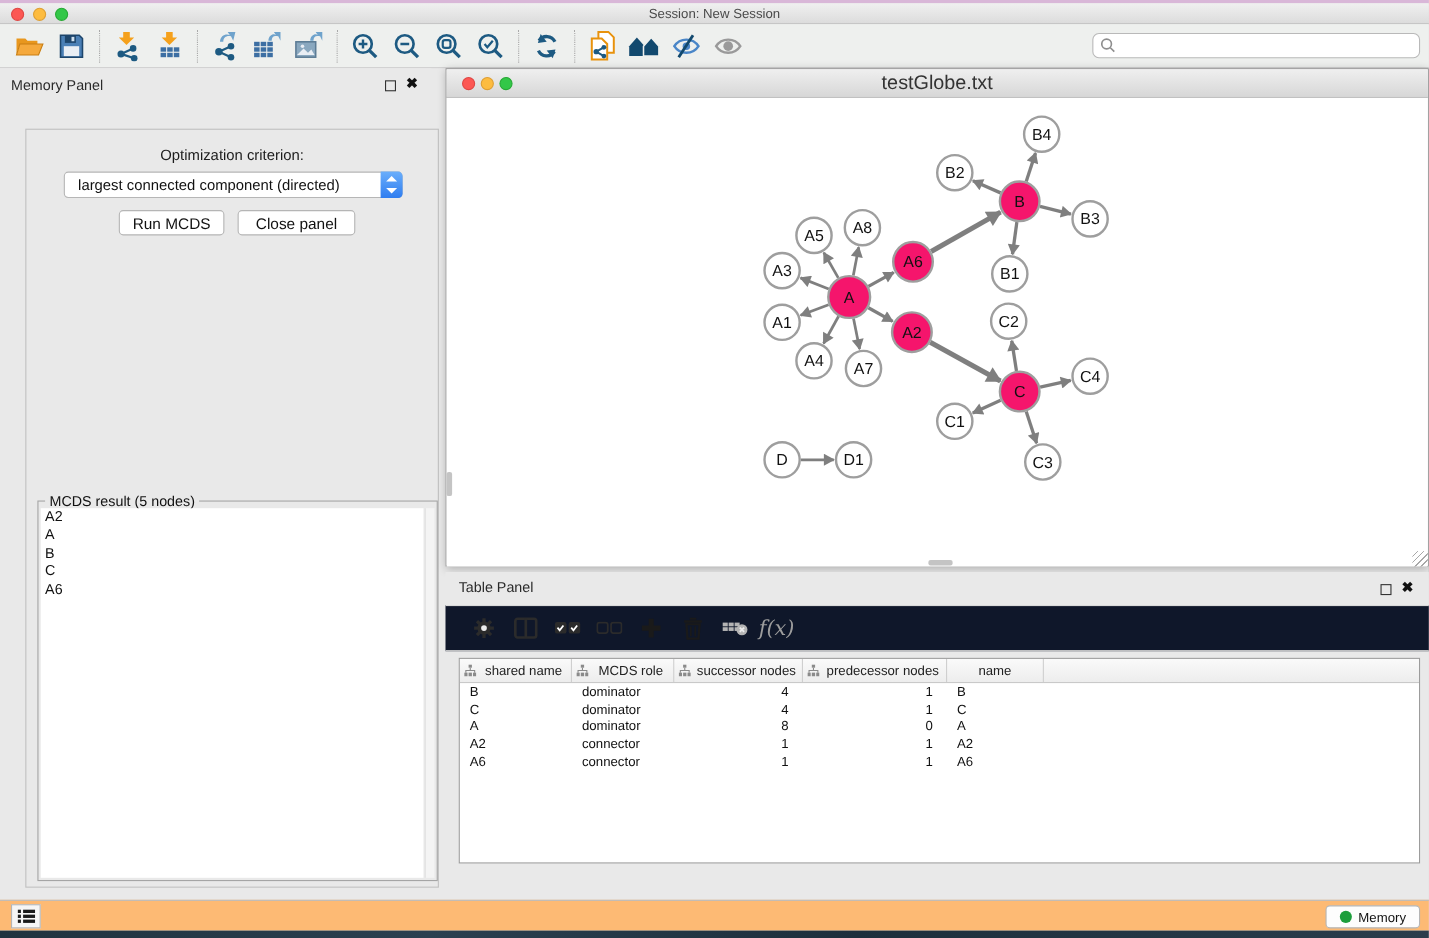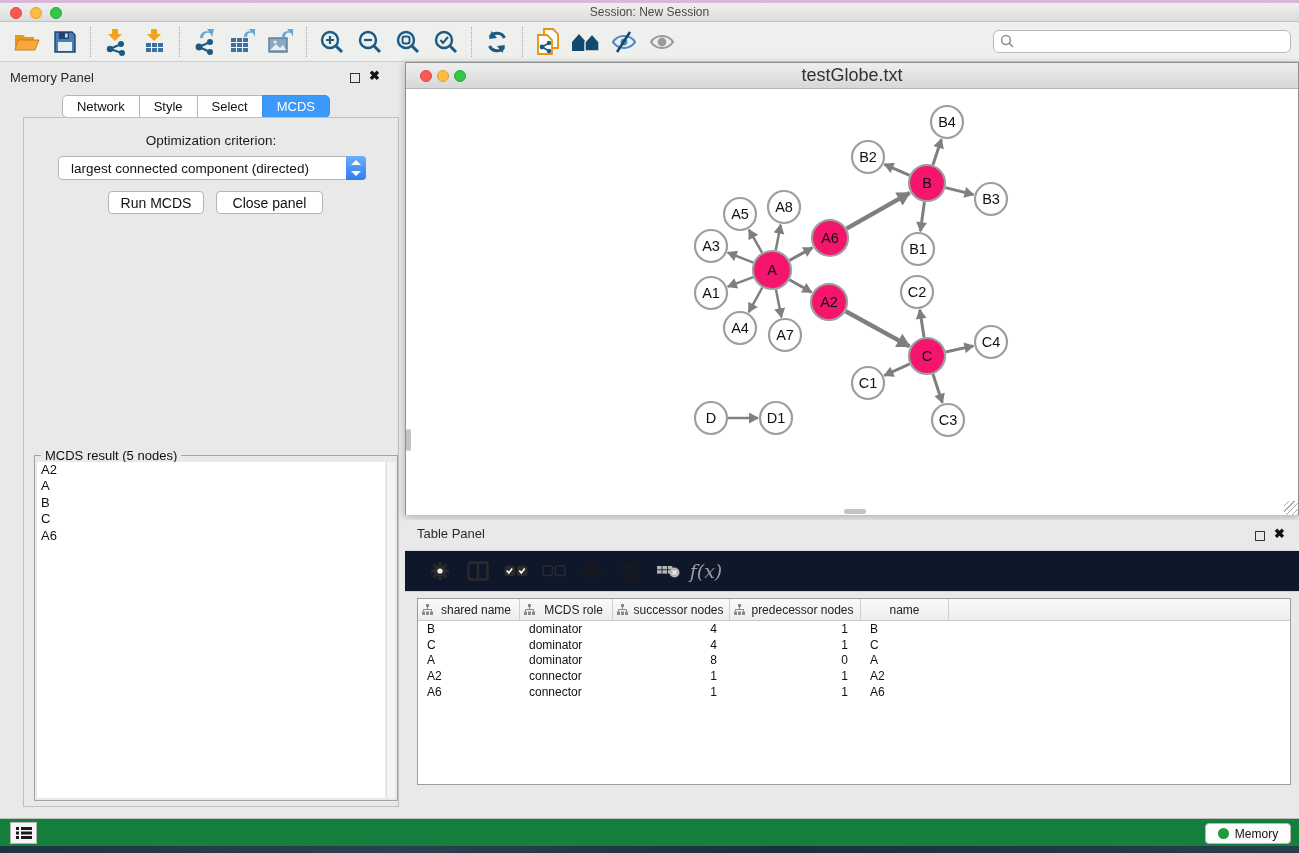--- a/index.html
+++ b/index.html
@@ -87,21 +87,21 @@
                 background:#fff; border:1px solid #9c9c9c; overflow:hidden; }
   .tbl-head { display:flex; height:22px; background:linear-gradient(#fafafa,#ededed); border-bottom:1px solid #c9c9c9; }
   .th { display:flex; align-items:center; border-right:1px solid #cfcfcf; font-size:12px; color:#222; position:relative; }
   .th .colicon { margin-left:4px; }
   .th .th-label { flex:1; text-align:center; padding:0 4px; white-space:nowrap; }
   .tr { display:flex; height:15.7px; align-items:center; }
   .td { font-size:12px; color:#111; white-space:nowrap; overflow:hidden; }
   .tbl-tabs { position:absolute; top:268px; left:0; width:100%; text-align:center; }
 
   
-  .statusbar { position:absolute; top:818px; left:0; width:100%; height:28px; background:#15803d;
+  .statusbar { position:absolute; top:818px; left:0; width:100%; height:28px; background:#fdba74;
                border-top:1px solid #bdbdbd;padding-left:12px; }
   .list-btn { position:absolute; left:10px; top:3px; width:27px; height:22px; background:#f6f6f6;
               border:1px solid #b5b5b5; display:flex; align-items:center; justify-content:center; }
   .mem-btn { position:absolute; right:8px; top:4px; width:86px; height:21px; background:#fdfdfd;
              border:1px solid #b5b5b5; border-radius:4px; display:flex; align-items:center;
              justify-content:center; gap:6px; font-size:12px; color:#111; }
   .mem-dot { width:11px; height:11px; border-radius:50%; background:#1d9e3c; }
   .desktop-strip { position:absolute; top:846px; left:0; width:100%; height:7px;
                    background:linear-gradient(90deg,#20333f,#2b4050 30%,#1d2f3c 60%,#2a3d4c); }
 </style>
@@ -266,21 +266,20 @@
         <path d="M9.4 9.4 L13 13" stroke="#8e8e8e" stroke-width="1.5"></path>
       </svg>
       <input type="text" value="" style="">
     </div>
   </div>
 
   <div class="control-panel">
     <div class="cp-title">Memory Panel</div>
     <div class="panel-float cp-float"></div>
     <div class="panel-close cp-close">✖</div>
-    <div class="cp-tabs" id="cp-tabs"><span class="seg">Network</span><span class="seg">Style</span><span class="seg">Select</span><span class="seg active">MCDS</span></div>
     <div class="cp-box">
       <div class="opt-label">Optimization criterion:</div>
       <div class="dropdown">
         <span class="dd-text">largest connected component (directed)</span>
         <span class="dd-stepper">
             <span class="up"></span>
             <span class="dn"></span>
           </span>
       </div>
       <button class="cp-btn btn-run">Run MCDS</button>

